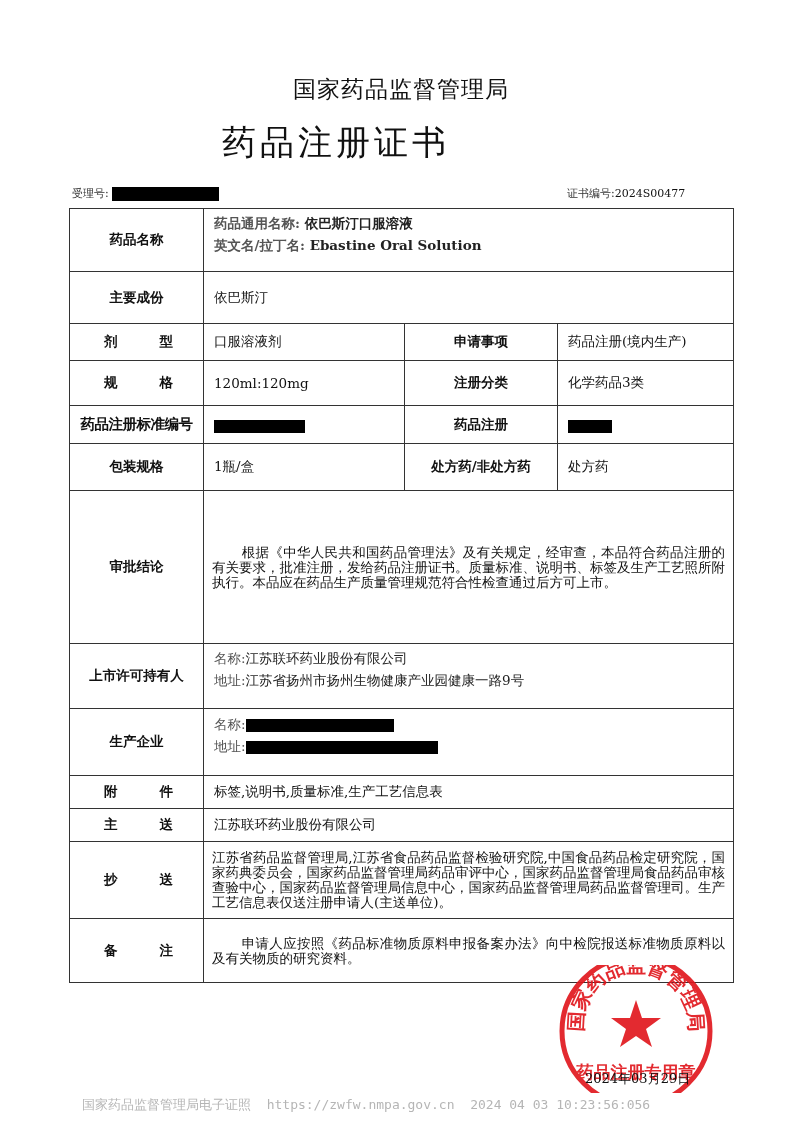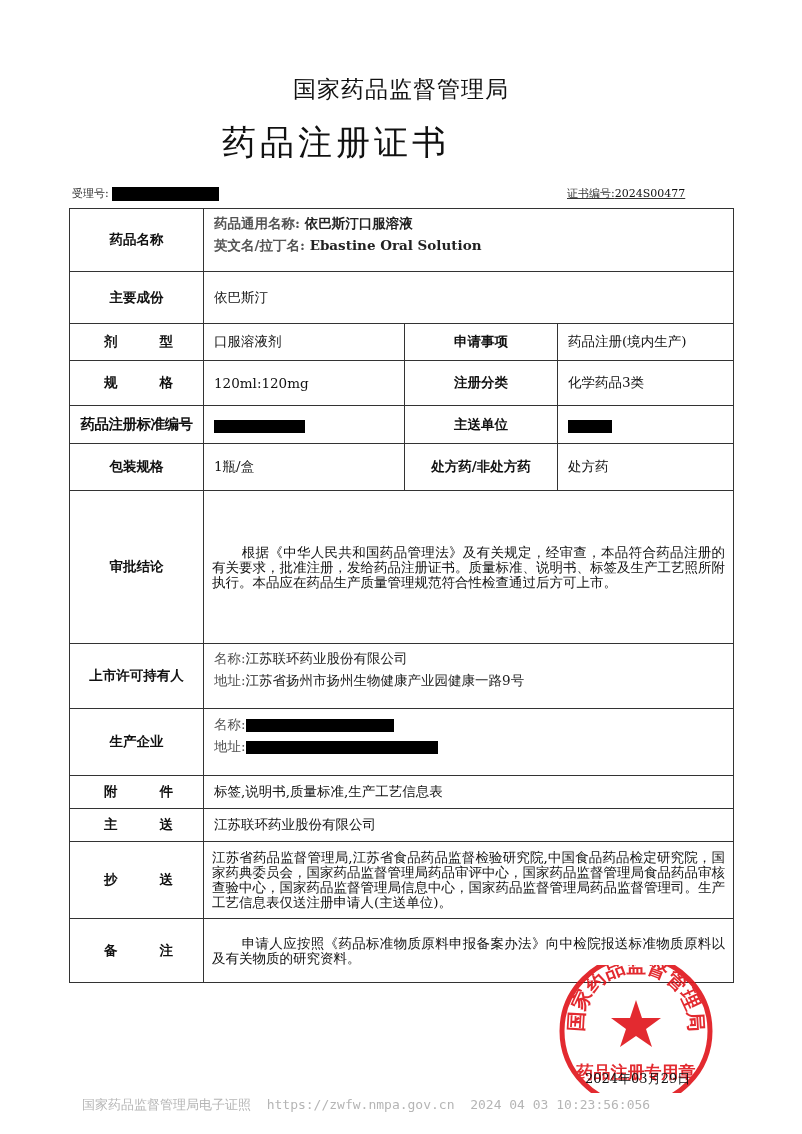--- a/index.html
+++ b/index.html
@@ -26,21 +26,21 @@
 </head>
 <body>
 
 <div class="abs agency">国家药品监督管理局</div>
 <div class="abs title">药品注册证书</div>
 
 <div class="abs meta" style="left:72px;">
   <span>受理号:</span>
   <span class="redact" style="width:107px;height:14px;"></span>
 </div>
-<div class="abs meta" style="left:567px;text-decoration:underline;">
+<div class="abs meta" style="left:567px;">
   <span>证书编号:</span><span style="color:#111;">2024S00477</span>
 </div>
 
 <table class="cert">
   <colgroup>
       <col style="width:134px">
       <col style="width:201px">
       <col style="width:153px">
       <col style="width:176px">
     </colgroup>
@@ -79,21 +79,21 @@
           </div>
         </td>
     <td class="val">120ml:120mg</td>
     <td class="lbl">注册分类</td>
     <td class="val">化学药品3类</td>
   </tr>
 
   <tr style="height:38px">
     <td class="lbl" style="font-size:14.5px;letter-spacing:-0.5px;">药品注册标准编号</td>
     <td class="val"><span class="redact" style="width:91px;height:13px;"></span></td>
-    <td class="lbl">主送单位</td>
+    <td class="lbl">药品注册</td>
     <td class="val"><span class="redact" style="width:44px;height:13px;"></span></td>
   </tr>
 
   <tr style="height:47px">
     <td class="lbl">包装规格</td>
     <td class="val">1瓶/盒</td>
     <td class="lbl">处方药/非处方药</td>
     <td class="val">处方药</td>
   </tr>
 

